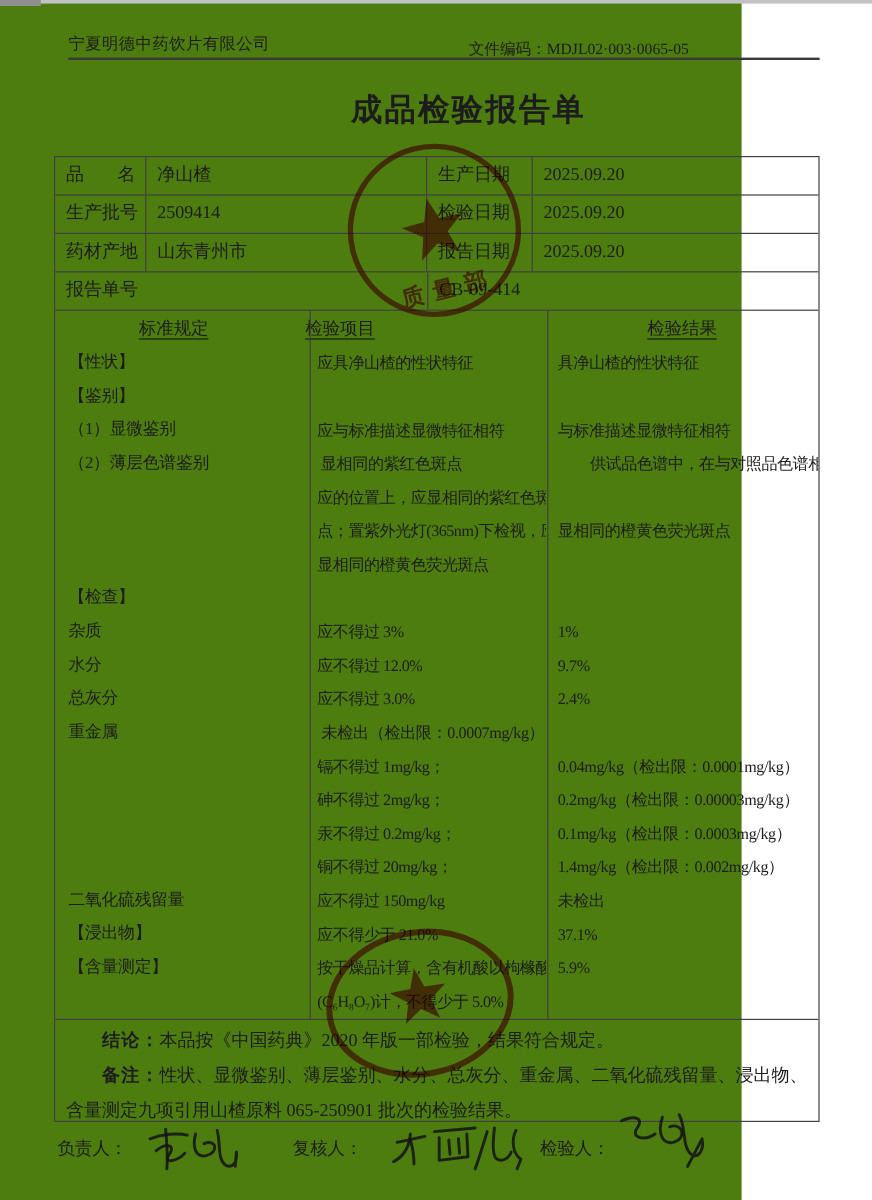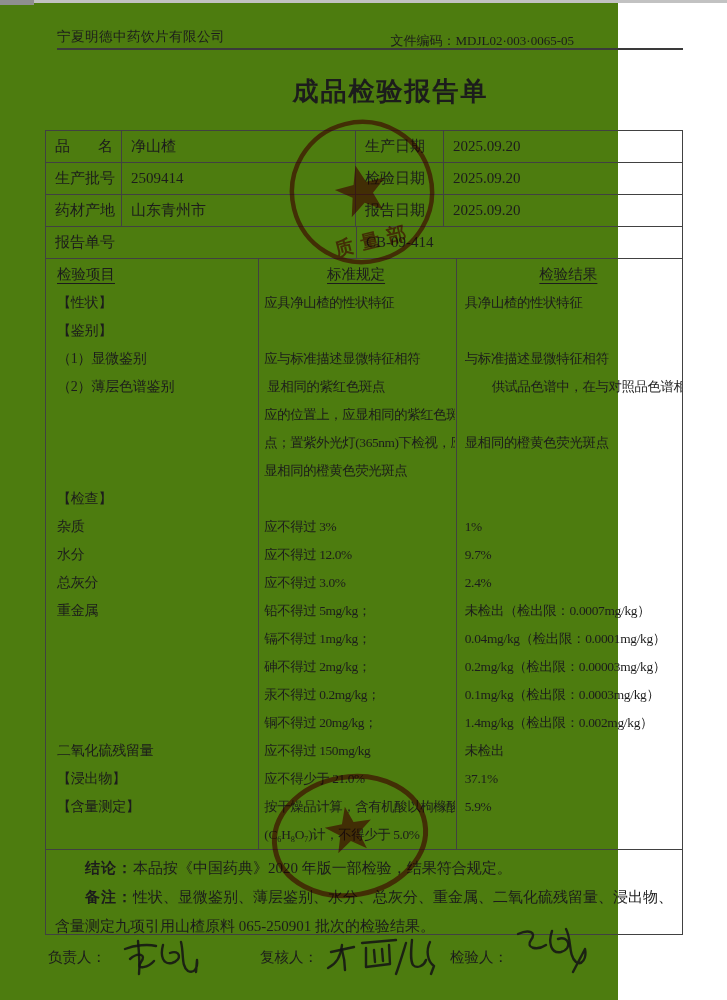--- a/index.html
+++ b/index.html
@@ -47,21 +47,21 @@
   .vline{position:absolute;width:1px;background:var(--line);top:128px;height:590px;}
   .v1{left:212px;} .v2{left:410px;}
 
   .concl{position:absolute;left:0;top:718px;width:100%;height:85px;border-top:1px solid var(--line);
          box-sizing:border-box;padding:4px 9px 0 9px;font-size:15px;}
   .concl p{margin:0;text-indent:2em;line-height:29px;}
   .concl b{letter-spacing:1px;}
 
   
   .sign-label{position:absolute;font-size:14.5px;top:948px;}
-  .sl1{left:48px;} .sl2{left:260px;} .sl3{left:450px;}
+  .sl1{left:48px;} .sl2{left:244px;} .sl3{left:450px;}
   .sigsvg{position:absolute;}
   .sig1{left:108px;top:932px;} .sig2{left:318px;top:930px;} .sig3{left:506px;top:922px;}
   .sigsvg path{fill:none;stroke:#141414;stroke-width:2.4;stroke-linecap:round;stroke-linejoin:round;opacity:.88;}
 
   
   .stamp{position:absolute;mix-blend-mode:multiply;opacity:.82;}
   .stamp1{left:277px;top:107px;}
   .stamp2{left:258px;top:758px;}
   .stamp *{fill:none;}
   .stamp .ring{stroke:var(--stamp);}
@@ -100,22 +100,22 @@
       <div class="icell br w2">山东青州市</div>
       <div class="icell br w3">报告日期</div>
       <div class="icell w4">2025.09.20</div>
     </div>
     <div class="irow">
       <div class="icell br wA">报告单号</div>
       <div class="icell wB">CB-09-414</div>
     </div>
 
     <div class="mhead">
+      <div class="mh mc2"><span class="ul">标准规定</span></div>
       <div class="mh mc1"><span class="ul">检验项目</span></div>
-      <div class="mh mc2"><span class="ul">标准规定</span></div>
       <div class="mh mc3"><span class="ul">检验结果</span></div>
     </div>
 
     <div id="insp-rows">
         <div class="trow">
           <div class="tcell item">【性状】</div>
           <div class="tcell standard">应具净山楂的性状特征</div>
           <div class="tcell result">具净山楂的性状特征</div>
         </div>
         <div class="trow">
@@ -163,21 +163,20 @@
           <div class="tcell standard">应不得过 12.0%</div>
           <div class="tcell result">9.7%</div>
         </div>
         <div class="trow">
           <div class="tcell item">总灰分</div>
           <div class="tcell standard">应不得过 3.0%</div>
           <div class="tcell result">2.4%</div>
         </div>
         <div class="trow">
           <div class="tcell item">重金属</div>
-          <div class="tcell standard">铅不得过 5mg/kg；</div>
           <div class="tcell result">未检出（检出限：0.0007mg/kg）</div>
         </div>
         <div class="trow">
           <div class="tcell item"></div>
           <div class="tcell standard">镉不得过 1mg/kg；</div>
           <div class="tcell result">0.04mg/kg（检出限：0.0001mg/kg）</div>
         </div>
         <div class="trow">
           <div class="tcell item"></div>
           <div class="tcell standard">砷不得过 2mg/kg；</div>

